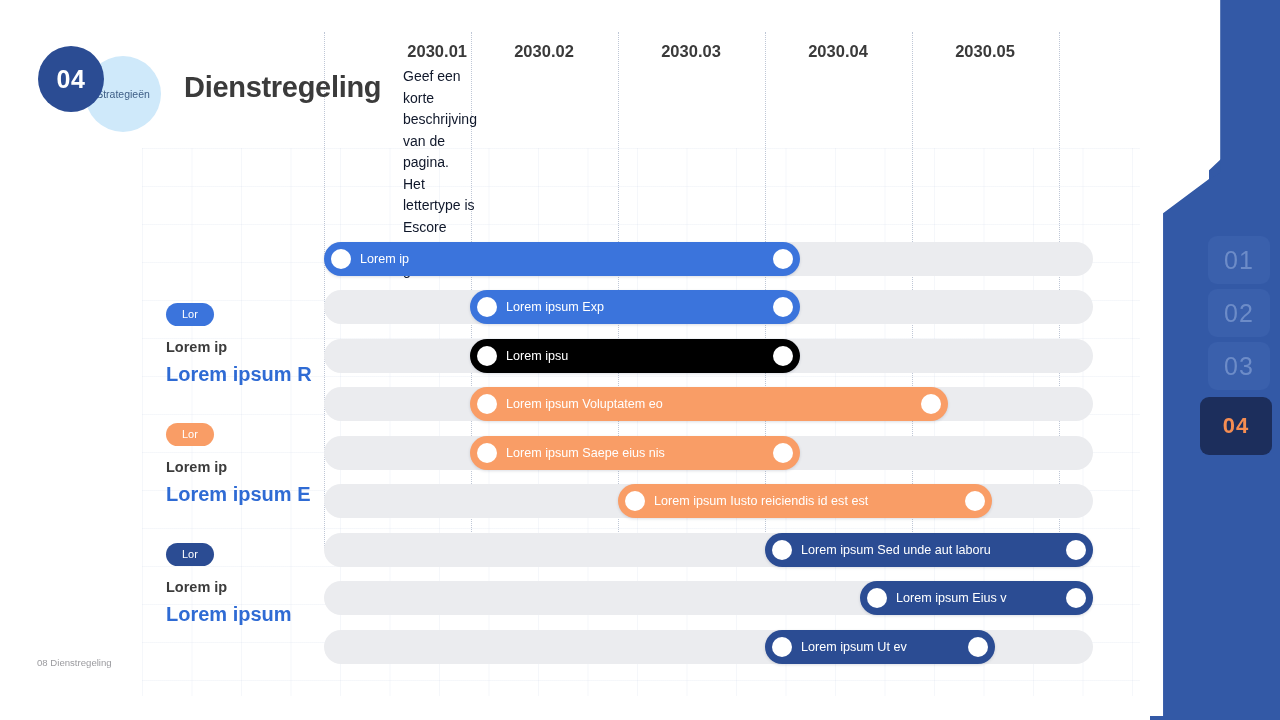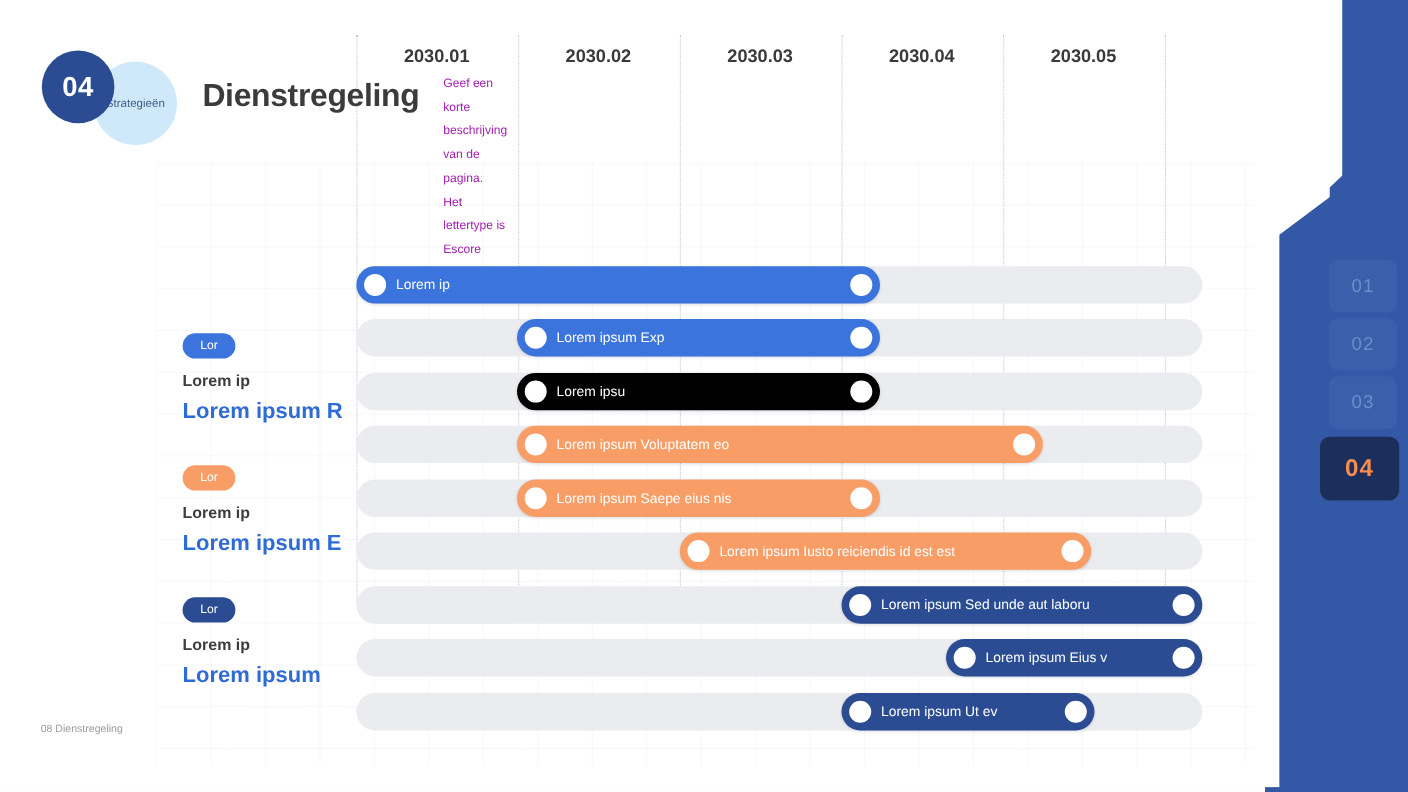--- a/index.html
+++ b/index.html
@@ -46,21 +46,21 @@
   .circle-word{
     position:absolute; left:47px; top:10px; width:76px; height:76px; border-radius:50%;
     background:#CFE9FA; color:#3E5E86; display:flex; align-items:center; justify-content:center;
     font-size:10.5px; z-index:1;
   }
   .page-title{
     position:absolute; left:184px; top:71px;
     font-size:29px; font-weight:bold; color:#3B3B3B; letter-spacing:-.3px;
   }
   .desc{ position:absolute; left:403px; top:66px; }
-  .desc div{ font-size:11px; color:#a21caf; line-height:21.5px; }
+  .desc div{ font-size:14px; color:#0f172a; line-height:21.5px; }
 
   
   .grid-bg{
     position:absolute; left:142px; top:148px; width:998px; height:548px;
     background-image:
       linear-gradient(to right, rgba(180,195,220,.13) 1px, transparent 1px),
       linear-gradient(to bottom, rgba(180,195,220,.13) 1px, transparent 1px);
     background-size:49.5px 38px;
     z-index:3;
   }
@@ -105,21 +105,21 @@
   .bar-txt{
     margin-left:9px; font-size:12.6px; color:#fff; white-space:nowrap;
     padding-right:34px;
   }
 
   
   .nav{ position:absolute; right:0; top:0; width:130px; height:720px; z-index:7; }
   .nav-item{
     position:absolute; right:10px; width:62px; height:48px; border-radius:9px;
     display:flex; align-items:center; justify-content:center;
-    font-size:17px; letter-spacing:1px;
+    font-size:25px; letter-spacing:1px;
   }
   .nav-idle{ background:#3A60AC; color:#6D8CC8; }
   .nav-active{
     background:#1C2E5C; color:#F58D52; font-weight:bold; font-size:22px;
     width:72px; height:58px; right:8px;
   }
 
   
   .footer{
     position:absolute; left:37px; top:657px; z-index:6;
@@ -152,21 +152,21 @@
 
 <div class="grid-bg"></div>
 <div id="timeline-root">
     <div class="months">
       <div class="month-div" style="left: 324px;"></div>
       <div class="month-div" style="left: 471px;"></div>
       <div class="month-div" style="left: 618px;"></div>
       <div class="month-div" style="left: 765px;"></div>
       <div class="month-div" style="left: 912px;"></div>
       <div class="month-div" style="left: 1059px;"></div>
-      <div class="month-lbl" style="left: 327px;">2030.01</div>
+      <div class="month-lbl" style="left: 327px; text-align: right;">2030.01</div>
       <div class="month-lbl" style="left: 474px;">2030.02</div>
       <div class="month-lbl" style="left: 621px;">2030.03</div>
       <div class="month-lbl" style="left: 768px; text-align: center;">2030.04</div>
       <div class="month-lbl" style="left: 915px;">2030.05</div>
     </div>
     <div class="group" style="top: 303px;"><div class="grp-badge" style="background: rgb(59, 116, 220);">Lor</div><div class="grp-l1">Lorem ip</div><div class="grp-l2" style="color: rgb(47, 107, 212);">Lorem ipsum R</div></div>
     <div class="group" style="top: 423px;"><div class="grp-badge" style="background: rgb(249, 157, 102);">Lor</div><div class="grp-l1">Lorem ip</div><div class="grp-l2" style="color: rgb(47, 107, 212);">Lorem ipsum E</div></div>
     <div class="group" style="top: 543px;"><div class="grp-badge" style="background: rgb(43, 76, 147);">Lor</div><div class="grp-l1">Lorem ip</div><div class="grp-l2" style="color: rgb(47, 107, 212);">Lorem ipsum</div></div>
     <div class="row" style="top: 242px;">
       <div class="track"></div>

